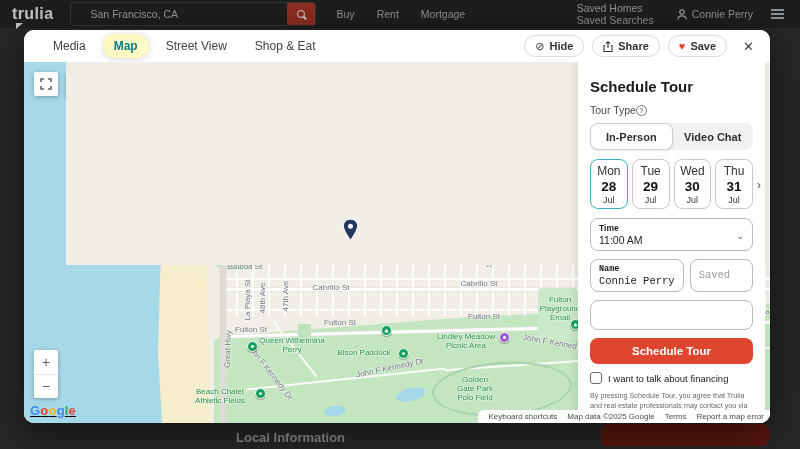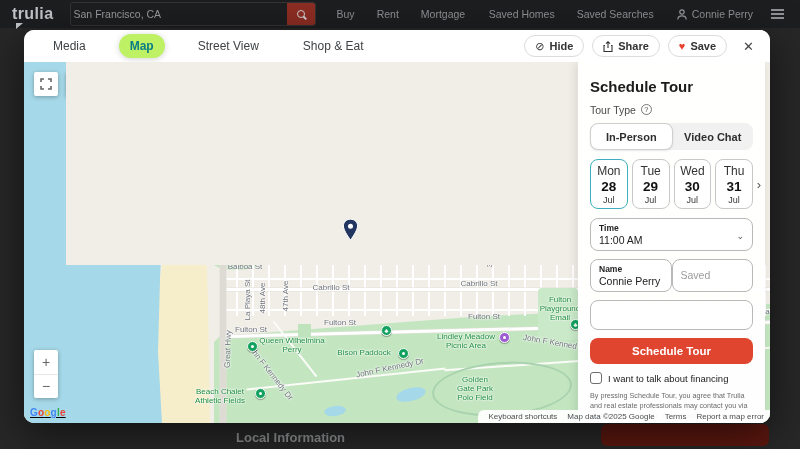--- a/index.html
+++ b/index.html
@@ -6,42 +6,42 @@
   *{box-sizing:border-box;}
   .screen{position:relative;width:800px;height:449px;background:#272727;overflow:hidden;
           font-family:"Liberation Sans",sans-serif;}
 
   
   .hdr{position:absolute;top:0;left:0;right:0;height:28px;background:#1d1e20;display:flex;align-items:center;padding:0 10px;}
   .logo{font-size:16px;font-weight:bold;color:#c3c6c8;letter-spacing:.4px;position:relative;margin:0 16px 0 2px;}
   .logo::after{content:"";position:absolute;left:4px;bottom:-6px;width:0;height:0;
                border-top:6px solid #c3c6c8;border-right:7px solid transparent;}
   .search{display:flex;align-items:center;width:246px;height:24px;border:1px solid #343434;border-radius:3px;
-          padding-left:3px;justify-content:space-between;margin-right:10px;}
+          padding-left:20px;justify-content:space-between;margin-right:10px;}
   .search-text{font-size:10.5px;color:#9a9c9e;}
   .search-btn{width:28px;height:22px;background:#8e2d23;border:none;border-radius:0 2px 2px 0;
               display:flex;align-items:center;justify-content:center;cursor:pointer;}
   .mag{width:8px;height:8px;border:1.5px solid #d0d1d2;border-radius:50%;position:relative;display:block;}
   .mag::after{content:"";position:absolute;width:4px;height:1.5px;background:#d0d1d2;transform:rotate(45deg);right:-3px;bottom:-1px;}
   .nav-item{font-size:10.5px;color:#8f9294;margin:0 11px;cursor:pointer;white-space:nowrap;}
   .hspacer{flex:1;}
   .user{display:flex;align-items:center;gap:5px;color:#8f9294;font-size:10.5px;margin:0 12px;cursor:pointer;}
   .burger{cursor:pointer;margin:0 6px;}
   .burger i{display:block;width:13px;height:1.5px;background:#8f9294;margin:2.5px 0;}
 
   
   .bg-local{position:absolute;left:236px;top:430px;font-size:13px;font-weight:bold;color:#8b8e90;}
   .bg-redbar{position:absolute;left:601px;top:424px;width:168px;height:22px;background:#5b170f;border-radius:6px;}
 
   
   .modal{position:absolute;left:24px;top:30px;width:746px;height:393px;background:#fff;border-radius:10px;
          box-shadow:0 10px 40px rgba(0,0,0,.55);overflow:hidden;}
   .modal-head{height:32px;display:flex;align-items:center;padding:0 12px 0 18px;background:#fff;}
   .tab{font-size:12px;color:#3e4245;padding:5px 11px;cursor:pointer;white-space:nowrap;margin-right:6px;}
-  .tab.active{color:#0b7c85;font-weight:bold;border-radius:15px;background:#bef264;box-shadow:0 1px 6px rgba(0,0,0,.18);}
+  .tab.active{color:#0b7c85;font-weight:bold;border-radius:15px;background:#fef9c3;box-shadow:0 1px 6px rgba(0,0,0,.18);}
   .actions{margin-left:auto;display:flex;align-items:center;gap:8px;}
   .pill{display:flex;align-items:center;gap:5px;height:22px;padding:0 10px;border:1px solid #dcdcdc;border-radius:12px;
         background:#fff;font-size:11px;font-weight:bold;color:#333;cursor:pointer;white-space:nowrap;}
   .ic-hide{font-size:11px;font-weight:normal;color:#333;line-height:1;}
   .heart{color:#e8402d;font-size:11px;line-height:1;}
   .close{font-size:13px;color:#444;margin-left:4px;padding:0 4px;cursor:pointer;}
 
   
   .map{position:relative;width:746px;height:361px;background:#f1eee8;overflow:hidden;}
   .shape,.road{position:absolute;pointer-events:none;}
@@ -90,42 +90,42 @@
   .fsbtn{position:absolute;left:10px;top:10px;width:24px;height:24px;background:#fff;border-radius:2px;
          box-shadow:0 1px 4px rgba(0,0,0,.3);display:flex;align-items:center;justify-content:center;cursor:pointer;}
   .maptype{position:absolute;left:42px;top:10px;height:25px;display:flex;align-items:center;background:#fff;
            border-radius:2px;box-shadow:0 1px 4px rgba(0,0,0,.3);}
   .mt{padding:0 10px;font-size:11px;cursor:pointer;line-height:25px;}
   .mt.map{font-weight:bold;color:#111;border-right:1px solid #e8e8e8;}
   .zoomctrl{position:absolute;left:10px;top:288px;width:24px;height:48px;background:#fff;border-radius:2px;
             box-shadow:0 1px 4px rgba(0,0,0,.3);display:flex;flex-direction:column;z-index:4;}
   .z-btn{flex:1;display:flex;align-items:center;justify-content:center;font-size:14px;color:#666;cursor:pointer;}
   .z-btn + .z-btn{border-top:1px solid #e6e6e6;}
-  .glogo{position:absolute;left:6px;bottom:5px;font-size:10px;font-weight:bold;letter-spacing:.2px;z-index:4;text-decoration:underline;}
+  .glogo{position:absolute;left:6px;bottom:5px;font-size:13px;font-weight:bold;letter-spacing:.2px;z-index:4;text-decoration:underline;}
 
   
   .panel{position:absolute;top:0;left:554px;width:187px;height:361px;background:rgba(255,255,255,.96);
          padding:8px 12px;box-shadow:-2px 0 10px rgba(0,0,0,.10);overflow:hidden;z-index:6;}
   .p-title{font-size:15px;font-weight:bold;color:#1b1b1b;margin:8px 0 9px;}
-  .p-type{font-size:10.5px;color:#4a4a4a;display:flex;gap:5px;align-items:flex-start;margin-bottom:7px;}
+  .p-type{font-size:10.5px;color:#4a4a4a;display:flex;align-items:flex-end;margin-bottom:7px;}
   .q-ic{width:11px;height:11px;border:1px solid #777;border-radius:50%;font-size:7.5px;display:flex;
         align-items:center;justify-content:center;color:#555;}
   .seg{display:flex;background:#f1f1f2;border-radius:8px;height:27px;margin-bottom:9px;}
   .seg-item{flex:1;display:flex;align-items:center;justify-content:center;font-size:11px;font-weight:bold;color:#2e2e2e;cursor:pointer;}
   .seg-item.active{background:#fff;border:1px solid #cfcfcf;border-radius:8px;box-shadow:0 1px 2px rgba(0,0,0,.10);}
   .dates{display:flex;gap:4px;margin-bottom:9px;position:relative;}
   .date{flex:1;border:1px solid #c8c8c8;border-radius:8px;padding:4px 0 3px;text-align:center;background:#fff;cursor:pointer;}
   .date.selected{border:1.5px solid #3eafc0;}
   .d-dow{font-size:12px;color:#333;} .d-num{font-size:13.5px;font-weight:bold;color:#111;margin:1px 0;} .d-mon{font-size:9px;color:#333;}
   .d-next{position:absolute;right:-8px;top:50%;transform:translateY(-50%);font-size:13px;color:#555;cursor:pointer;}
   .field{border:1px solid #b9b9b9;border-radius:8px;padding:4px 8px;background:#fff;margin-bottom:8px;position:relative;min-height:30px;}
   .f-label{font-size:8.5px;font-weight:bold;color:#222;}
   .f-value{font-size:10.5px;color:#222;margin-top:1px;white-space:nowrap;}
   .f-carat{position:absolute;right:8px;top:50%;transform:translateY(-45%);font-size:9px;color:#555;}
-  .row2{display:flex;gap:0;} .row2 .field{flex:1;margin-bottom:8px;}
+  .row2{display:flex;gap:6px;font-family:Liberation Mono, monospace;} .row2 .field{flex:1;margin-bottom:8px;}
   .f-ph{font-size:10.5px;color:#9b9b9b;padding:5px 0 4px;}
   .cta{display:block;width:100%;height:26px;background:#e0452f;color:#fff;border:none;border-radius:8px;
        font-weight:bold;font-size:11.5px;margin:2px 0 8px;cursor:pointer;font-family:"Liberation Sans",sans-serif;}
   .chk{display:flex;gap:6px;align-items:center;font-size:9.5px;color:#222;margin-bottom:7px;cursor:pointer;}
   .chk-box{width:12px;height:12px;border:1.5px solid #6d6d6d;border-radius:3px;background:#fff;flex:none;}
   .fine{font-size:7.2px;line-height:1.4;color:#6a6a6a;}
 
   .attrib{position:absolute;right:0;bottom:0;height:13px;background:rgba(255,255,255,.94);display:flex;align-items:center;
           gap:10px;padding:0 6px 0 10px;border-radius:6px 0 0 0;font-size:8px;color:#4a4d50;z-index:7;white-space:nowrap;}
   .attrib span{cursor:pointer;}
@@ -142,21 +142,21 @@
       <button class="search-btn">
           <span class="mag"></span>
         </button>
     </div>
     <nav id="navLeft" style="display:flex;">
         <span class="nav-item">Buy</span>
         <span class="nav-item">Rent</span>
         <span class="nav-item">Mortgage</span>
       </nav>
     <div class="hspacer"></div>
-    <nav id="navRight" style="display:flex;">
+    <nav id="navRight" style="display:flex;flex-direction:column;">
         <span class="nav-item">Saved Homes</span>
         <span class="nav-item">Saved Searches</span>
       </nav>
     <div class="user">
       <svg width="10" height="11" viewBox="0 0 10 11">
           <circle cx="5" cy="3" r="2.2" fill="none" stroke="#9a9da0" stroke-width="1.2"></circle>
           <path d="M0.8 10.5c0-2.3 1.9-3.7 4.2-3.7s4.2 1.4 4.2 3.7" fill="none" stroke="#9a9da0" stroke-width="1.2"></path>
         </svg>
       <span>Connie Perry</span>
     </div>
@@ -165,21 +165,21 @@
         <i></i>
         <i></i>
       </div>
   </div>
 
   <div class="bg-local">Local Information</div>
   <div class="bg-redbar"></div>
 
   <div class="modal">
     <div class="modal-head">
-      <div id="tabs" style="display:flex;align-items:center;gap:16px;">
+      <div id="tabs" style="display:flex;align-items:center;">
           <span class="tab">Media</span>
           <span class="tab active">Map</span>
           <span class="tab">Street View</span>
           <span class="tab">Shop &amp; Eat</span>
         </div>
       <div class="actions">
         <button class="pill">
           <span class="ic-hide">⊘</span>
           <span>Hide</span>
         </button>

